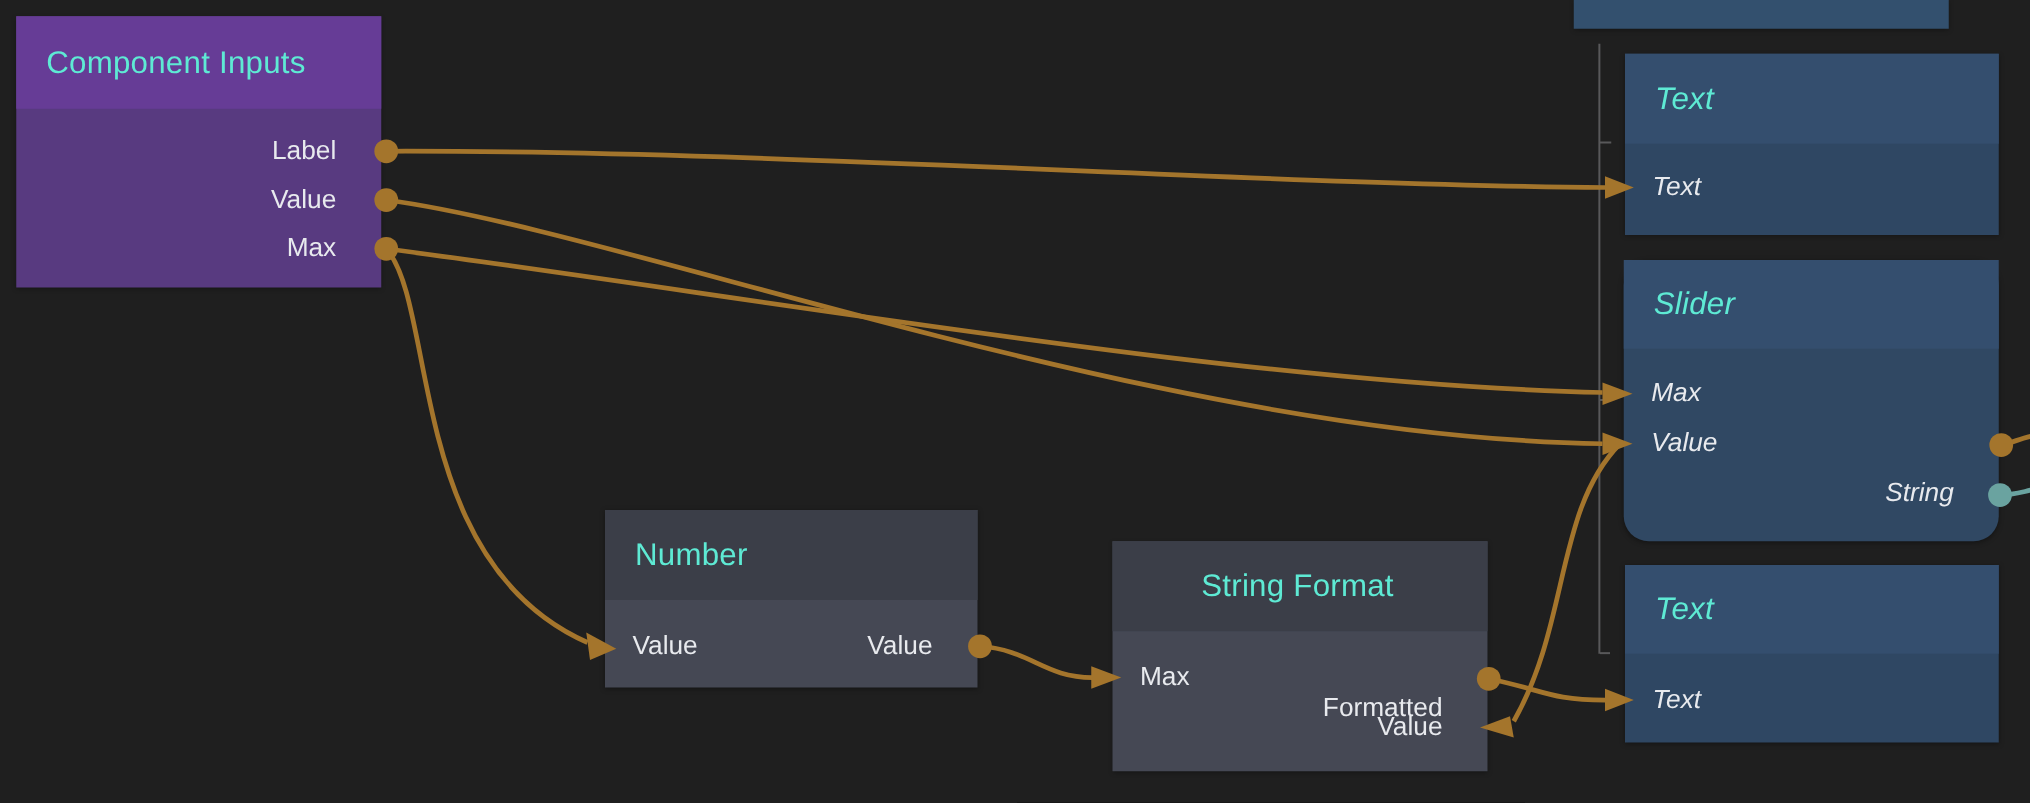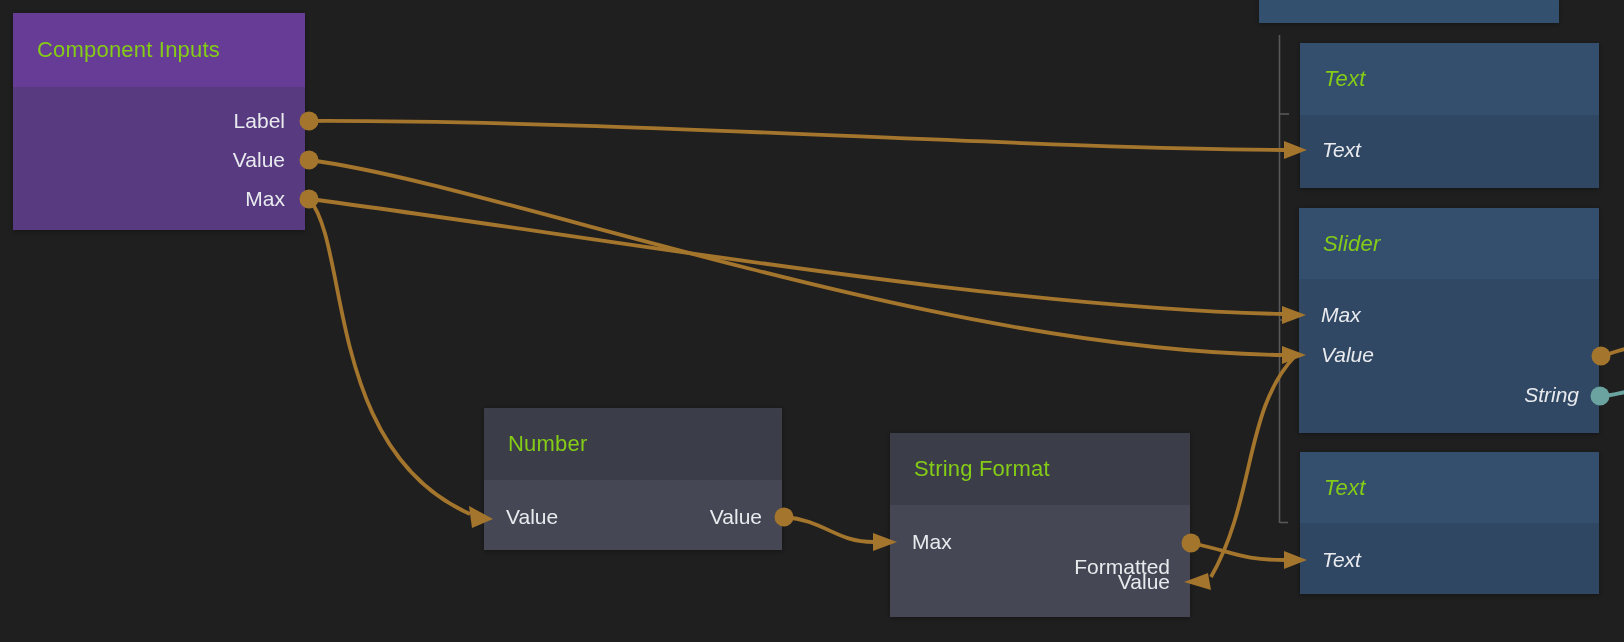--- a/index.html
+++ b/index.html
@@ -10,29 +10,29 @@
     overflow:hidden;
     font-family:"Liberation Sans","DejaVu Sans",sans-serif;
   }
   .node{position:absolute;box-shadow:0 1px 4px rgba(0,0,0,.35);}
   .node .header{
     position:absolute;left:0;top:0;right:0;
     display:flex;align-items:center;
   }
   .node .title{
     padding-left:24px;
-    font-size:22px;color:#84cc16;letter-spacing:.2px;
+    font-size:25px;color:#5eead4;letter-spacing:.2px;
     white-space:nowrap;
   }
   .port{
     position:absolute;height:34px;line-height:34px;
     font-size:21px;color:#e8eaee;white-space:nowrap;
   }
   .port.in{left:22px;}
-  .port.out{right:20px;text-align:left;}
+  .port.out{right:36px;text-align:left;}
   
   .purple .header{background:#663c96;}
   .purple{background:#583a80;}
   .blue .header{background:#344e6e;}
   .blue{background:#2f4763;font-style:italic;}
   .gray .header{background:#3b3e48;}
   .gray{background:#454854;}
   #wires{position:absolute;left:0;top:0;pointer-events:none;}
 </style>
 </head>
@@ -51,21 +51,21 @@
     <div class="port out" style="top:169px;"><span>Max</span></div>
   </div>
 
   <div class="node blue" style="left:1300px;top:43px;width:299px;height:145px;">
     <div class="header" style="height:72px;">
       <span class="title">Text</span>
     </div>
     <div class="port in" style="top:90px;"><span>Text</span></div>
   </div>
 
-  <div class="node blue" style="left:1299px;top:208px;width:300px;height:225px;background:#304863;">
+  <div class="node blue" style="left:1299px;top:208px;width:300px;height:225px;background:#304863;border-radius:20px;">
     <div class="header" style="height:71px;">
       <span class="title">Slider</span>
     </div>
     <div class="port in" style="top:90px;"><span>Max</span></div>
     <div class="port in" style="top:130px;"><span>Value</span></div>
     <div class="port out" style="top:170px;"><span>String</span></div>
   </div>
 
   <div class="node blue" style="left:1300px;top:452px;width:299px;height:142px;">
     <div class="header" style="height:71px;">
@@ -76,21 +76,21 @@
 
   <div class="node gray" style="left:484px;top:408px;width:298px;height:142px;">
     <div class="header" style="height:72px;">
       <span class="title">Number</span>
     </div>
     <div class="port in" style="top:92px;"><span>Value</span></div>
     <div class="port out" style="top:92px;"><span>Value</span></div>
   </div>
 
   <div class="node gray" style="left:890px;top:433px;width:300px;height:184px;">
-    <div class="header" style="height:72px;">
+    <div class="header" style="height:72px;padding-left:47px;">
       <span class="title">String Format</span>
     </div>
     <div class="port in" style="top:92px;"><span>Max</span></div>
     <div class="port out" style="top:92px;margin-top:25px;"><span>Formatted</span></div>
     <div class="port out" style="top:132px;"><span>Value</span></div>
   </div>
 
   <svg id="wires" width="1624" height="642" viewBox="0 0 1624 642">
     <g stroke="#58585a" stroke-width="1.6">
       <line x1="1279.5" y1="35" x2="1279.5" y2="523"></line>

